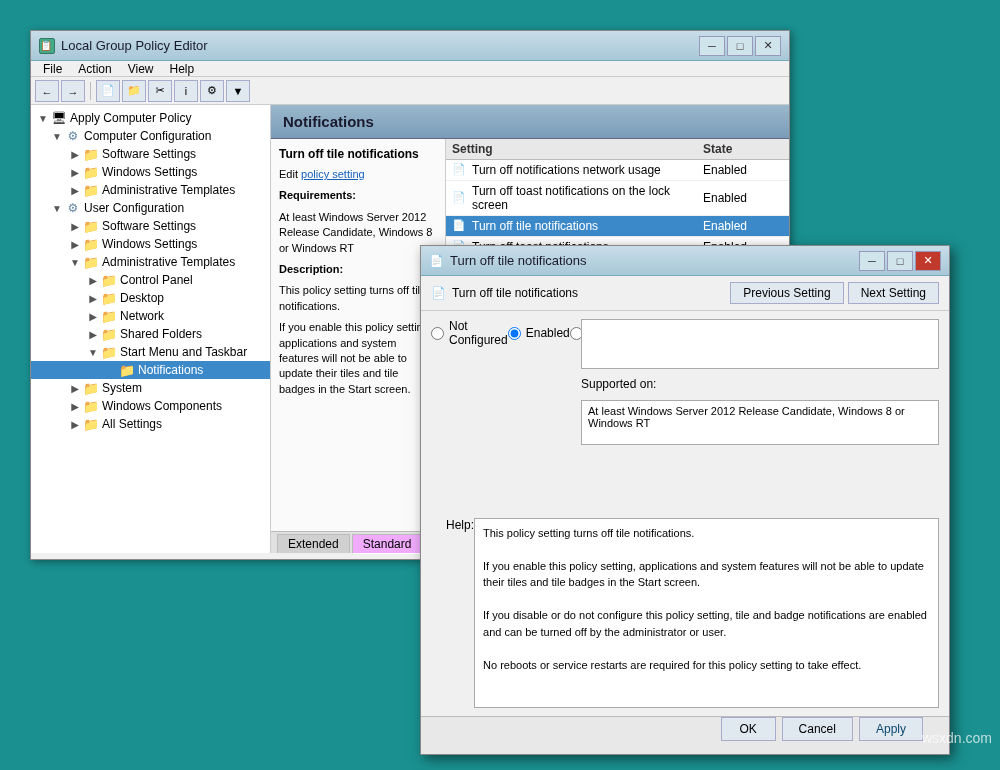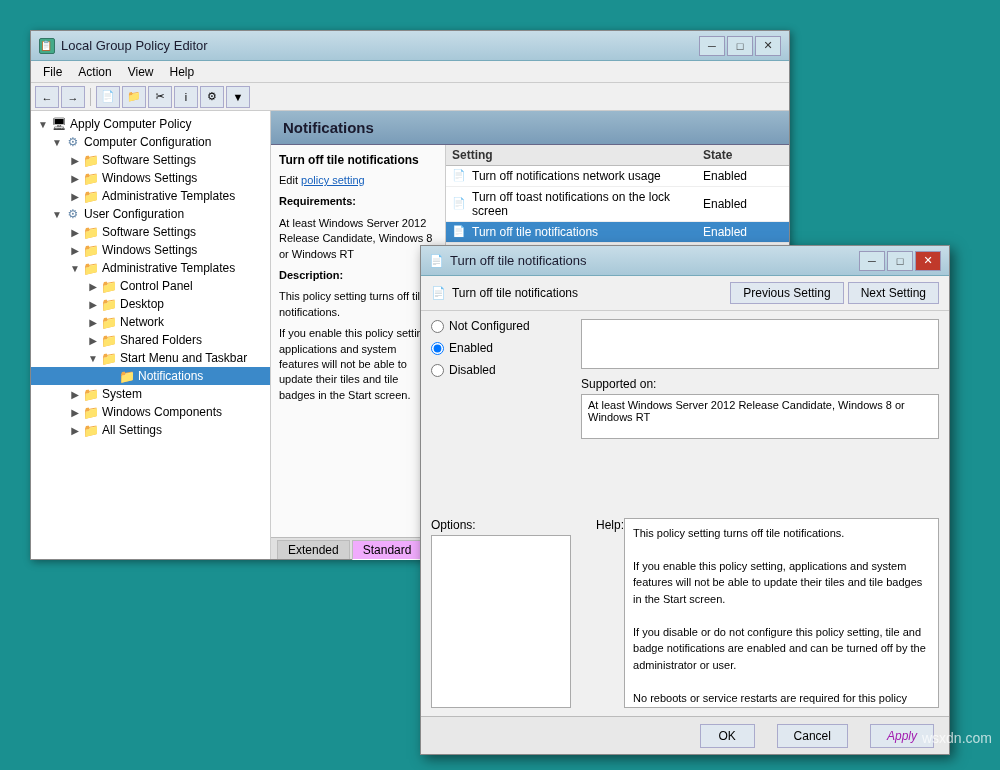--- a/index.html
+++ b/index.html
@@ -74,21 +74,21 @@
       display: flex;
       align-items: center;
       justify-content: center;
       font-size: 11px;
       color: #333;
     }
     .title-bar-btn.close { background: #c0392b; color: white; }
 
     .menu-bar {
       background: #f0f0f0;
-      height: 22px;
+      height: 16px;
       display: flex;
       align-items: center;
       padding: 0 4px;
       border-bottom: 1px solid #ccc;
     }
 
     .menu-item {
       padding: 2px 8px;
       cursor: pointer;
       font-size: 12px;
@@ -363,23 +363,22 @@
 
     .dialog-left {
       width: 140px;
       display: flex;
       flex-direction: column;
       gap: 8px;
     }
 
     .radio-group {
       display: flex;
-      flex-direction: column;
-      gap: 8px;
-      justify-content: flex-end;
+      flex-direction: row;
+      gap: 0;
     }
 
     .radio-item {
       display: flex;
       align-items: center;
       gap: 5px;
       font-size: 12px;
       cursor: pointer;
     }
 
@@ -414,21 +413,21 @@
       padding: 2px;
     }
 
     .supported-section {
       display: flex;
       flex-direction: column;
     }
 
     .supported-label {
       font-size: 12px;
-      margin-bottom: 3px;
+      margin-bottom: 9px;
     }
 
     .supported-box {
       border: 1px solid #aaa;
       padding: 4px 6px;
       background: white;
       font-size: 11px;
       height: 45px;
       overflow-y: auto;
     }
@@ -477,35 +476,35 @@
       font-size: 11px;
       line-height: 1.5;
       overflow-y: auto;
     }
 
     .dialog-footer {
       height: 38px;
       background: #e8e8e8;
       border-top: 1px solid #bbb;
       display: flex;
-      align-items: center;
+      align-items: flex-start;
       justify-content: flex-end;
-      padding: 0 15px;
-      gap: 22px;
+      padding: 0 26px;
+      gap: 6px;
     }
 
     .footer-btn {
       padding: 4px 16px;
       background: #e0e8f0;
       border: 1px solid #aac;
       cursor: pointer;
       font-size: 12px;
       min-width: 55px;
     }
-    .footer-btn.disabled { color: #a21caf; cursor: default; font-style: italic; }
+    .footer-btn.disabled { color: #0c4a6e; cursor: default; }
 
     
     .watermark {
       position: absolute;
       bottom: 24px;
       right: 8px;
       color: white;
       font-size: 14px;
       opacity: 0.7;
     }
@@ -749,24 +748,20 @@
         <div class="supported-section">
           <span class="supported-label">Supported on:</span>
           <div class="supported-box">
             <span>At least Windows Server 2012 Release Candidate, Windows 8 or Windows RT</span>
           </div>
         </div>
       </div>
     </div>
 
     <div class="dialog-bottom">
-      <div class="options-section">
-        <span class="options-label">Options:</span>
-        <div class="options-box"></div>
-      </div>
       <div class="help-section">
         <span class="help-label">Help:</span>
         <div class="help-box">
           <p>This policy setting turns off tile notifications.</p>
           <br>
           <p>If you enable this policy setting, applications and system features will not be able to update their tiles and tile badges in the Start screen.</p>
           <br>
           <p>If you disable or do not configure this policy setting, tile and badge notifications are enabled and can be turned off by the administrator or user.</p>
           <br>
           <p>No reboots or service restarts are required for this policy setting to take effect.</p>

